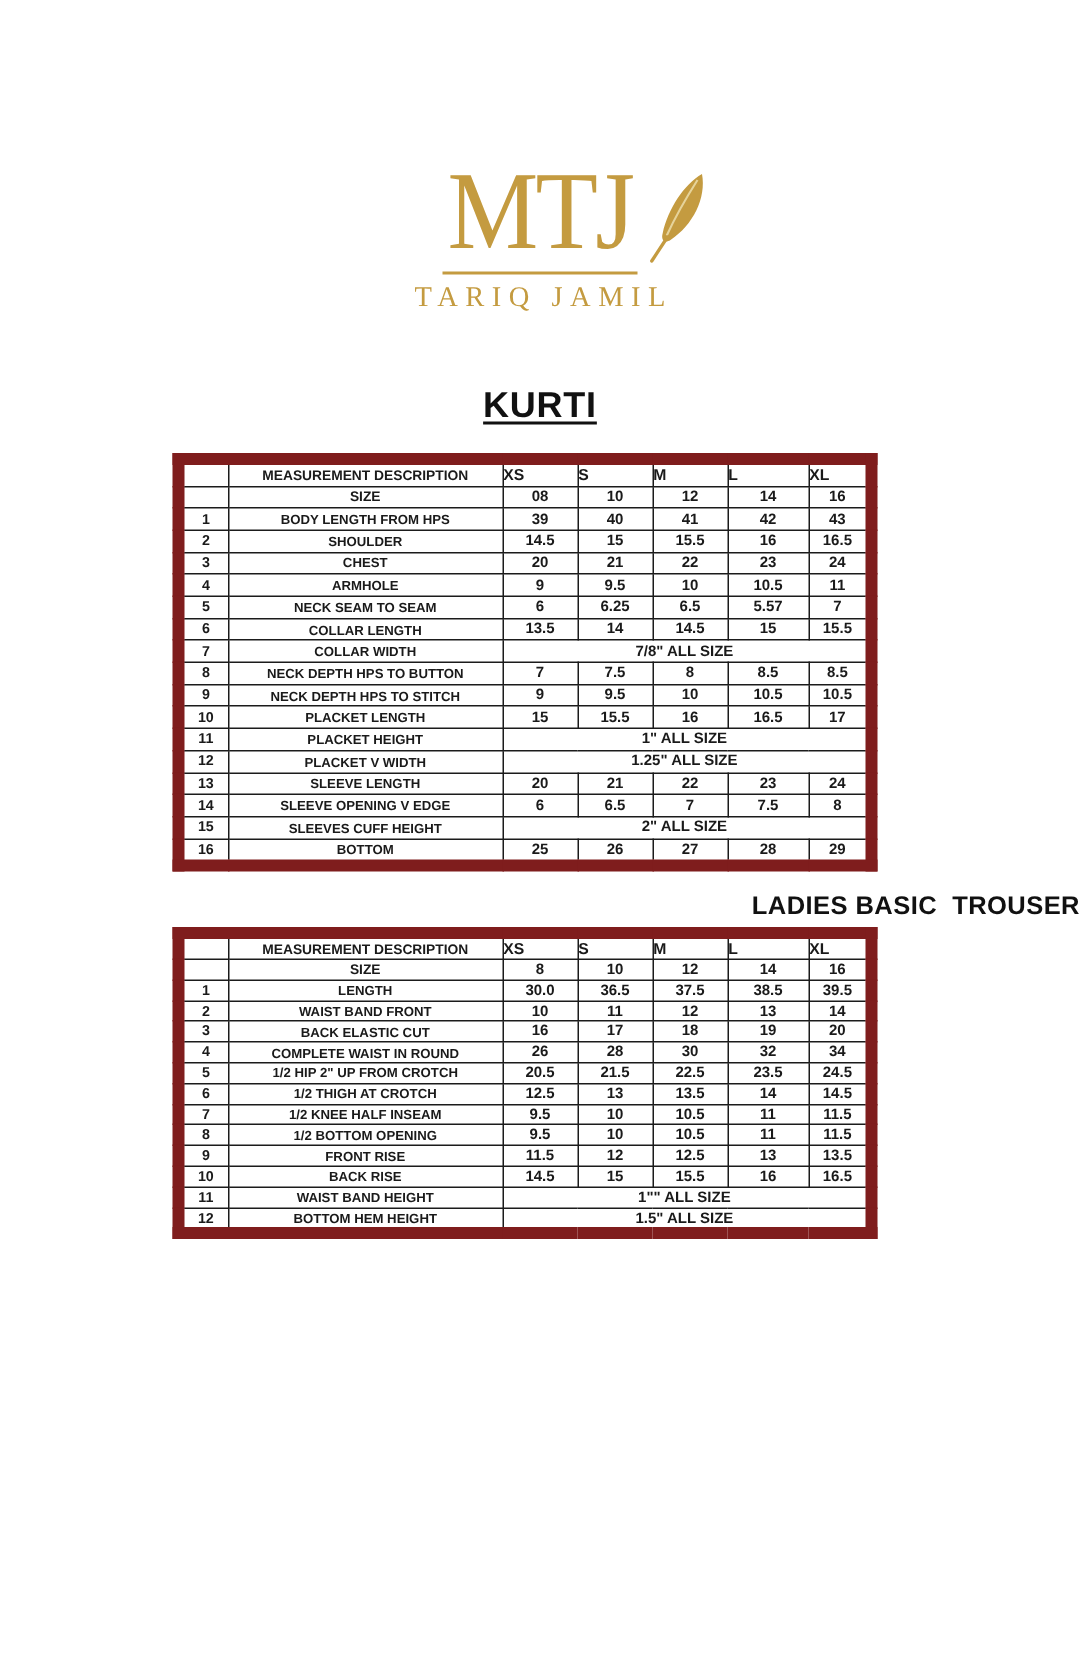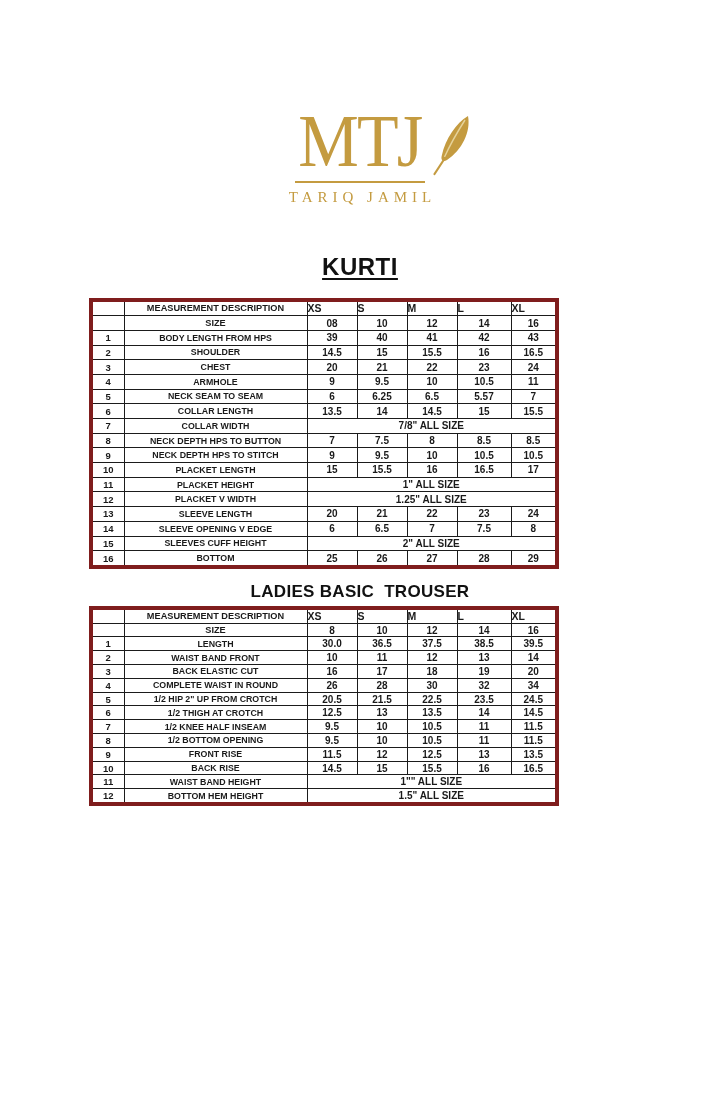--- a/index.html
+++ b/index.html
@@ -12,39 +12,39 @@
   .logo-block { display:flex; flex-direction:column; align-items:center; padding-top:104px; }
   .mtj-row { position:relative; }
   .mtj-wordmark {
     font-family:"Liberation Serif", serif; font-weight:400;
     font-size:74px; line-height:1.0; letter-spacing:-2px;
     display:block; transform:scaleX(.92); transform-origin:center;
   }
   .quill { position:absolute; right:-46px; top:10px; }
   .logo-rule { width:130px; height:2px; margin-top:3px; }
   .logo-subtitle {
-    font-family:"Liberation Serif", serif; font-size:15px; line-height:1.1;
+    font-family:"Liberation Serif", serif; font-size:19px; line-height:1.1;
     letter-spacing:5px; padding-left:5px; margin-top:6px; white-space:pre;text-align:center;
   }
 
   
   .title-kurti {
     margin:47px 0 0; text-align:center; font-size:24px; font-weight:700;
     letter-spacing:.5px; text-decoration:underline;
     text-decoration-thickness:2px; text-underline-offset:3px; color:#111;
   }
   .title-trouser {
-    margin:13px 0 0; text-align:center; font-size:17px; font-weight:700;
+    margin:13px 0 0; text-align:right; font-size:17px; font-weight:700;
     letter-spacing:.3px; color:#111; white-space:pre;
   }
 
   
   table.size-table {
     border-collapse:collapse; table-layout:fixed; width:470px;
-    margin-left:89px; border:4px solid #7f1d1d;
+    margin-left:115px; border:8px solid #7f1d1d;
   }
   table.size-table td { border:1px solid #1b1b1b; padding:0 0; overflow:hidden; white-space:nowrap; }
   #kurti-table td   { height:13.7px; }
   #trouser-table td { height:12.8px; }
   td.c-num  { font-size:9.5px;  font-weight:700; text-align:center; }
   td.c-desc { font-size:8.8px;  font-weight:700; text-align:center; padding-left:3px; }
   td.c-desc.center { text-align:center; padding-left:0; font-size:9.2px; }
   td.c-val  { font-size:10px;   font-weight:700; text-align:center; }
   td.c-hdr  { font-size:10.5px; font-weight:700; text-align:left; }
   #kurti-table { margin-top:17px; }

